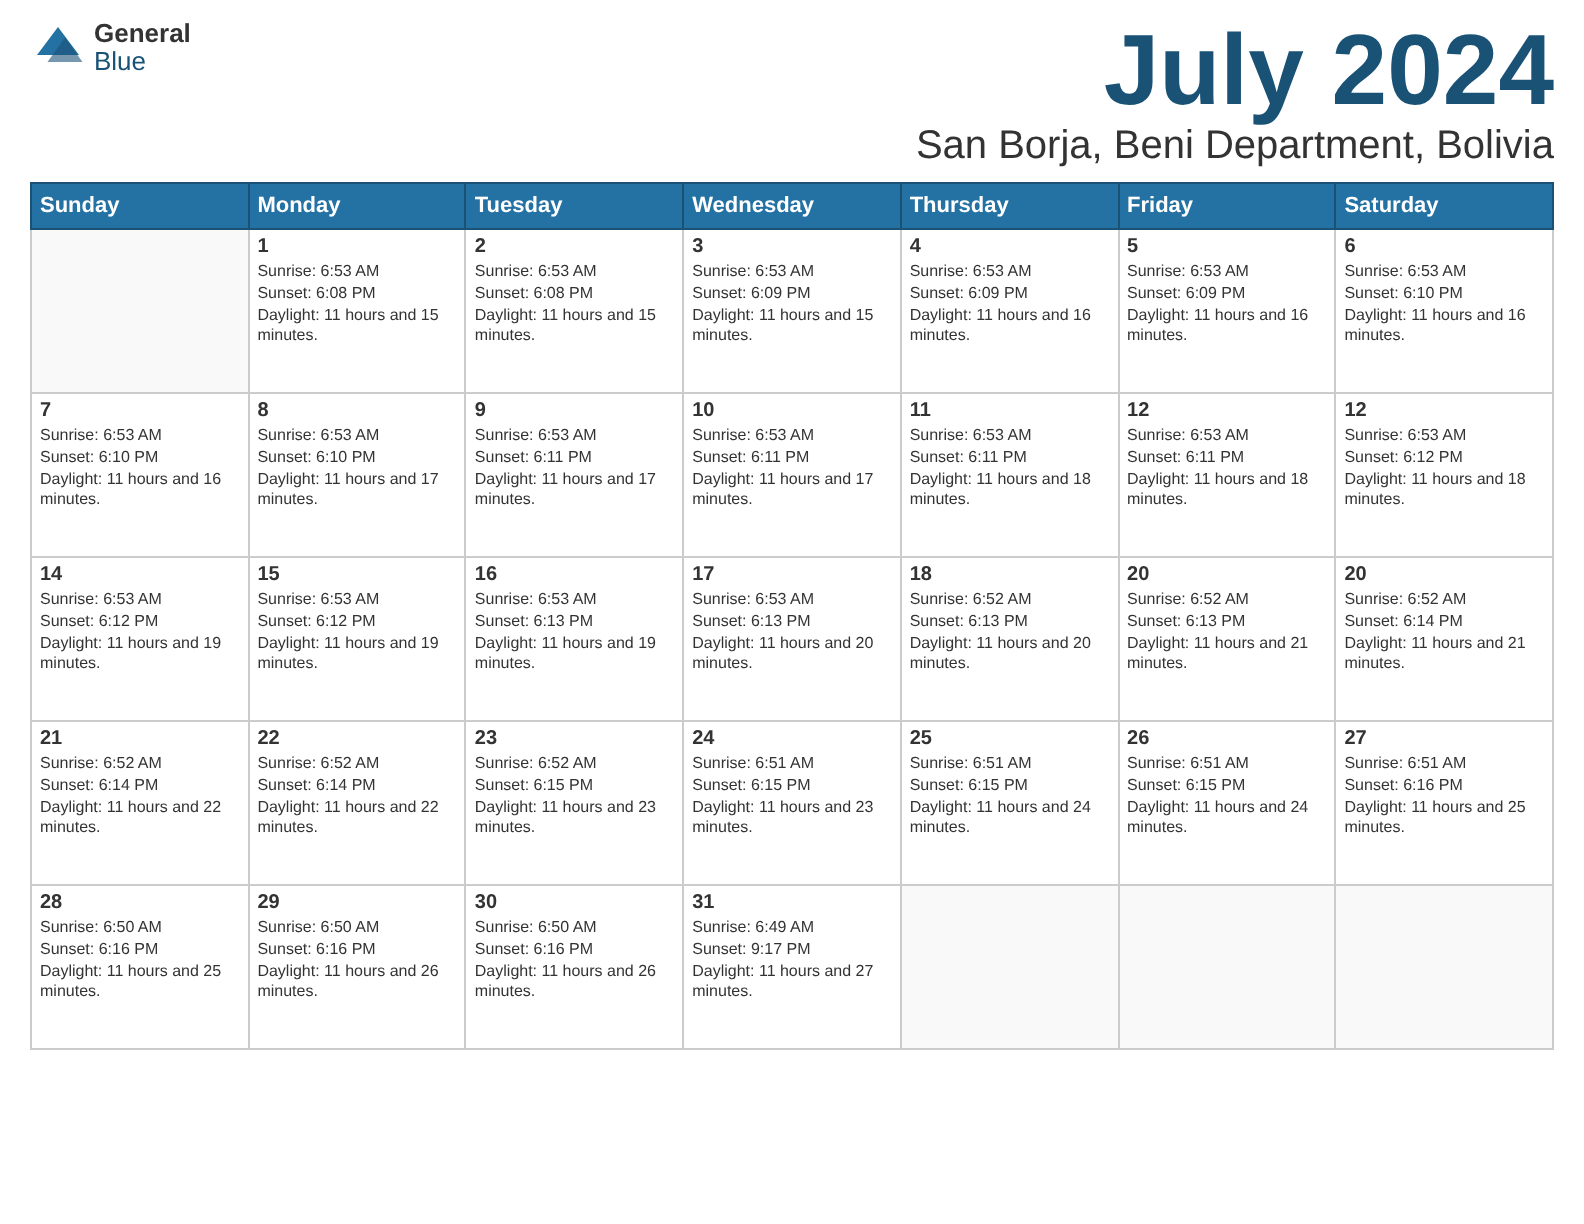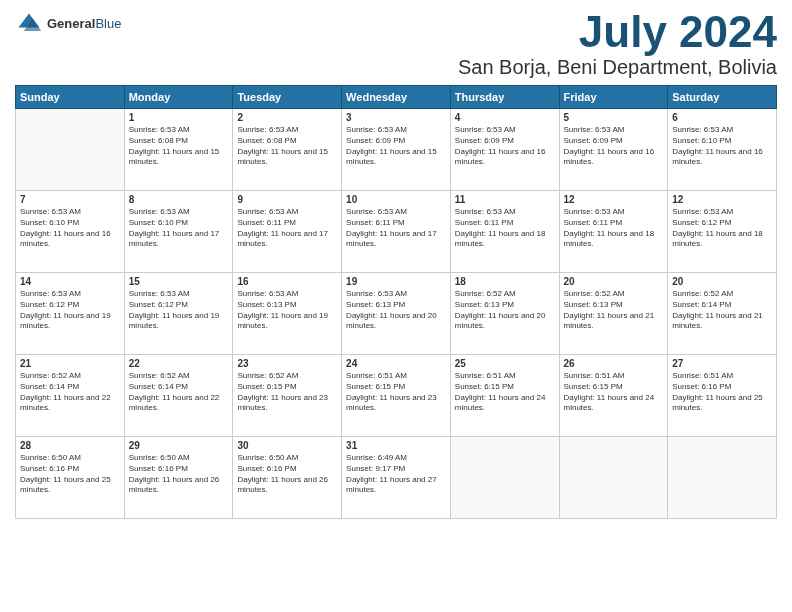--- a/index.html
+++ b/index.html
@@ -21,42 +21,42 @@
       justify-content: space-between;
       margin-bottom: 6px;
     }
     .logo {
       display: flex;
       align-items: center;
       gap: 4px;
     }
     .logo-text {
       display: flex;
-      flex-direction: row;
+      flex-direction: column;
       line-height: 1.1;
     }
     .logo-general {
       font-size: 13px;
       font-weight: bold;
       color: #333;
     }
     .logo-blue {
       font-size: 13px;
       font-weight: normal;
       color: #1a5276;
     }
     .logo-icon {
       width: 28px;
       height: 28px;
     }
     .title-block {
       text-align: right;
     }
     .month-title {
-      font-size: 44px;
+      font-size: 50px;
       font-weight: bold;
       color: #1a5276;
       line-height: 1;
     }
     .location-title {
       font-size: 20px;
       color: #333;
       margin-top: 2px;
     }
     .calendar-table {
@@ -228,21 +228,21 @@
             <span class="cell-line">Sunset: 6:12 PM</span>
             <span class="cell-line">Daylight: 11 hours and 19 minutes.</span>
           </td>
           <td>
             <span class="day-number">16</span>
             <span class="cell-line">Sunrise: 6:53 AM</span>
             <span class="cell-line">Sunset: 6:13 PM</span>
             <span class="cell-line">Daylight: 11 hours and 19 minutes.</span>
           </td>
           <td>
-            <span class="day-number">19</span>
+            <span class="day-number">17</span>
             <span class="cell-line">Sunrise: 6:53 AM</span>
             <span class="cell-line">Sunset: 6:13 PM</span>
             <span class="cell-line">Daylight: 11 hours and 20 minutes.</span>
           </td>
           <td>
             <span class="day-number">18</span>
             <span class="cell-line">Sunrise: 6:52 AM</span>
             <span class="cell-line">Sunset: 6:13 PM</span>
             <span class="cell-line">Daylight: 11 hours and 20 minutes.</span>
           </td>

